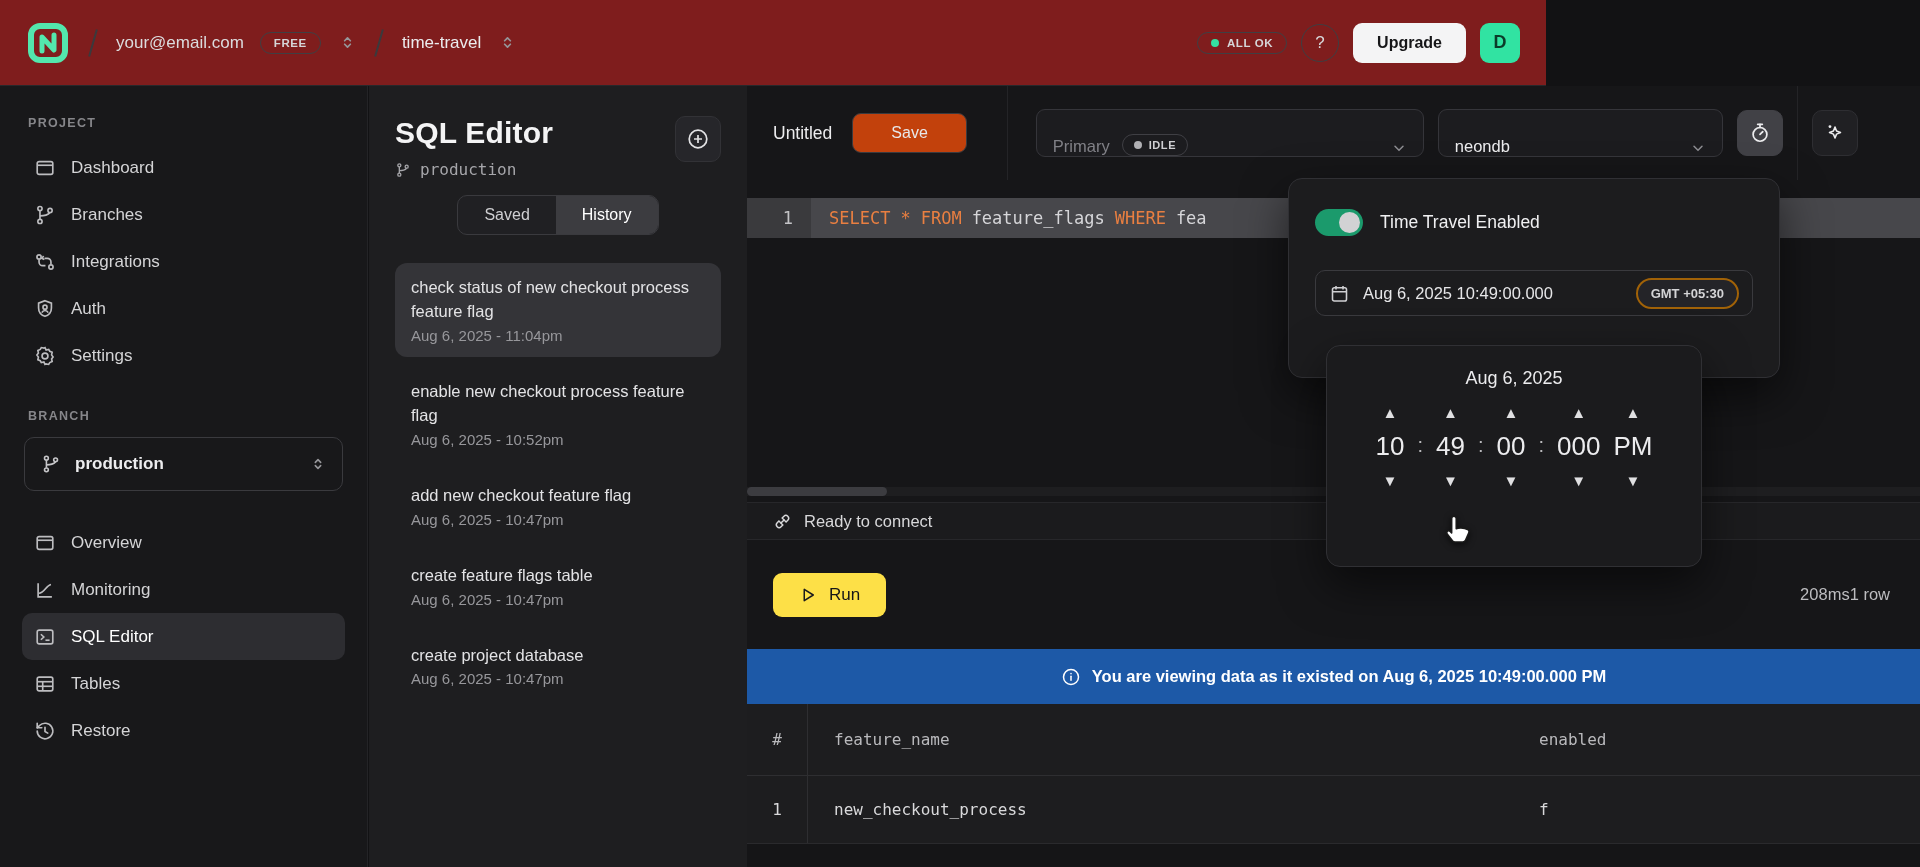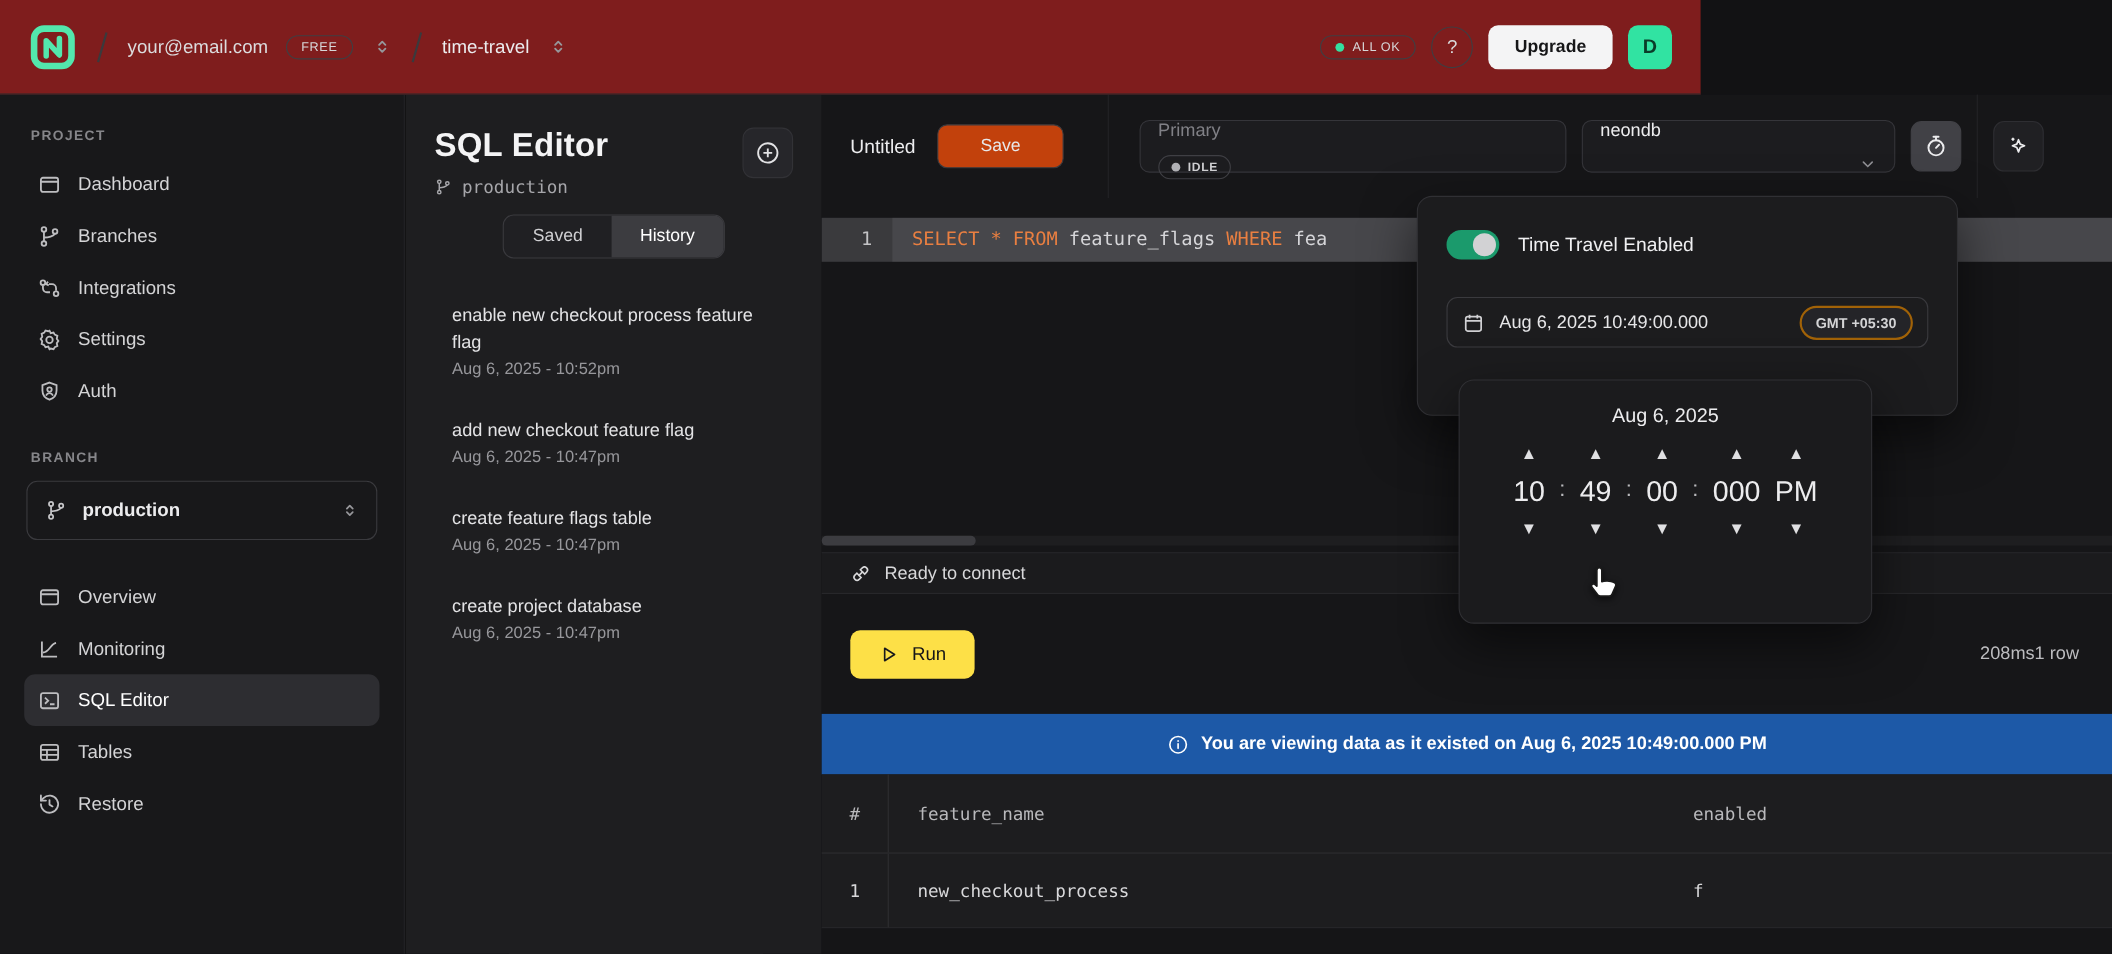--- a/index.html
+++ b/index.html
@@ -8,21 +8,21 @@
   .mono { font-family:"DejaVu Sans Mono","Liberation Mono",monospace; }
   svg { display:block; }
 
   
   .topbar { position:absolute; top:0; left:0; width:1546px; height:86px; background:#7f1d1d;
     border-bottom:1px solid #28282b; display:flex; align-items:center; padding:0 26px; gap:16px; z-index:5; }
   .logo { width:44px; height:44px; display:flex; align-items:center; justify-content:center; }
   .crumb-slash { width:2px; height:28px; background:#3a3a3d; transform:rotate(16deg); margin:0 6px; }
   .crumb-email { font-size:17px; color:#dcdcde; }
   .pill { border:1px solid #3f3f43; border-radius:999px; padding:4px 13px; font-size:11.5px;
-    font-weight:400; letter-spacing:.6px; color:#d6d6d8; display:flex; align-items:center; gap:8px; }
+    font-weight:700; letter-spacing:.6px; color:#d6d6d8; display:flex; align-items:center; gap:8px; }
   .updown { color:#96969a; margin-left:2px; }
   .crumb-project { font-size:17px; color:#ececee; font-weight:500; }
   .tb-right { margin-left:auto; display:flex; align-items:center; gap:14px; }
   .dot { width:8px; height:8px; border-radius:50%; }
   .help-btn { width:38px; height:38px; border-radius:50%; border:1px solid #3e3e42; color:#d8d8da;
     display:flex; align-items:center; justify-content:center; font-size:17px; background:transparent; }
   .upgrade-btn { background:#f4f4f5; color:#161618; border:none; border-radius:9px; padding:11px 24px;
     font-size:16px; font-weight:600; font-family:inherit; }
   .avatar { width:40px; height:40px; border-radius:9px; background:#31e3a2; color:#0b3b29;
     display:flex; align-items:center; justify-content:center; font-size:18px; font-weight:700; }
@@ -60,21 +60,21 @@
 
   
   .editor { position:absolute; top:86px; left:747px; right:0; bottom:0; background:#161618; }
   .toolbar { height:94px; display:flex; align-items:center; padding:0 26px; gap:14px; }
   .q-title { font-size:17.5px; color:#ececee; margin-right:6px; }
   .btn-dark { background:#c2410c; border:1px solid #3a3a3e; border-radius:9px; padding:10px 38px;
     color:#e8e8ea; font-size:16px; font-family:inherit; }
   .vdiv { width:1px; align-self:stretch; background:#242427; margin-left:26px; margin-right:14px; }
   .vdiv2 { width:1px; align-self:stretch; background:#242427; }
   .select-box { border:1px solid #35353a; background:#1c1c1f; border-radius:9px; height:48px;
-    display:flex; align-items:flex-start; padding:0 16px; gap:12px;flex-direction:column; }
+    display:flex; align-items:flex-end; padding:0 16px; gap:12px; }
   .sel-endpoint { width:388px; color:#808086; font-size:16.5px; }
   .idle-pill { border:1px solid #3f3f44; border-radius:999px; padding:4px 11px; display:flex;
     align-items:center; gap:7px; font-size:11px; font-weight:700; letter-spacing:.6px; color:#cfcfd2; }
   .chev { margin-left:auto; color:#8e8e93; }
   .sel-db { width:285px; color:#ececee; font-size:16.5px; }
   .icon-btn { width:46px; height:46px; border-radius:10px; display:flex; align-items:center;
     justify-content:center; color:#ececee; background:#202023; border:1px solid #2e2e32; }
   .icon-btn.active { background:#414146; border-color:#414146; }
 
   .codearea { position:relative; height:322px; }
@@ -202,35 +202,35 @@
           <path d="M5.5 9.5v2.5a4 4 0 0 0 4 4h3"></path>
           <path d="M18.5 14.5V12a4 4 0 0 0-4-4h-3"></path>
           <path d="M10.5 5.5 8.7 8l2.6 1.2"></path>
         </svg>
       </span>
     <span>Integrations</span>
   </div>
   <div class="nav-item">
     <span class="ic">
         <svg width="22" height="22" viewBox="0 0 24 24" fill="none" stroke="currentColor" stroke-width="1.8">
-          <circle cx="12" cy="12" r="3.2"></circle>
-          <path d="M12 2.8l1.2 2.6 2.8-.6 1.2 2 2.6 1.2-.6 2.8 1.6 2.2-1.6 2.2.6 2.8-2.6 1.2-1.2 2-2.8-.6L12 21.2l-1.2-2.6-2.8.6-1.2-2-2.6-1.2.6-2.8L3.2 11l1.6-2.2-.6-2.8 2.6-1.2 1.2-2 2.8.6z"></path>
-        </svg>
-      </span>
-    <span>Settings</span>
-  </div>
-  <div class="nav-item">
-    <span class="ic">
-        <svg width="22" height="22" viewBox="0 0 24 24" fill="none" stroke="currentColor" stroke-width="1.8">
           <path d="M12 3l7 2.6v5.2c0 4.8-3.4 7.9-7 9.2-3.6-1.3-7-4.4-7-9.2V5.6z"></path>
           <circle cx="12" cy="10" r="2.2"></circle>
           <path d="M8.5 16c.8-1.6 2-2.4 3.5-2.4s2.7.8 3.5 2.4"></path>
         </svg>
       </span>
     <span>Auth</span>
+  </div>
+  <div class="nav-item">
+    <span class="ic">
+        <svg width="22" height="22" viewBox="0 0 24 24" fill="none" stroke="currentColor" stroke-width="1.8">
+          <circle cx="12" cy="12" r="3.2"></circle>
+          <path d="M12 2.8l1.2 2.6 2.8-.6 1.2 2 2.6 1.2-.6 2.8 1.6 2.2-1.6 2.2.6 2.8-2.6 1.2-1.2 2-2.8-.6L12 21.2l-1.2-2.6-2.8.6-1.2-2-2.6-1.2.6-2.8L3.2 11l1.6-2.2-.6-2.8 2.6-1.2 1.2-2 2.8.6z"></path>
+        </svg>
+      </span>
+    <span>Settings</span>
   </div>
 
   <div class="sb-gap"></div>
   <div class="sec-label">BRANCH</div>
 
   <div class="branch-select">
     <span class="ic">
         <svg width="20" height="20" viewBox="0 0 24 24" fill="none" stroke="currentColor" stroke-width="1.9">
           <circle cx="6.5" cy="5" r="2.3"></circle>
           <circle cx="6.5" cy="19" r="2.3"></circle>
@@ -323,20 +323,24 @@
   </div>
 
   <div class="tabs-wrap">
     <div class="tabs">
       <div class="tab">Saved</div>
       <div class="tab active">History</div>
     </div>
   </div>
 
   <div class="hist-list">
+    <div class="hist-item selected">
+      <div class="hist-title">check status of new checkout process feature flag</div>
+      <div class="hist-time">Aug 6, 2025 - 11:04pm</div>
+    </div>
     <div class="hist-item">
       <div class="hist-title">enable new checkout process feature flag</div>
       <div class="hist-time">Aug 6, 2025 - 10:52pm</div>
     </div>
     <div class="hist-item">
       <div class="hist-title">add new checkout feature flag</div>
       <div class="hist-time">Aug 6, 2025 - 10:47pm</div>
     </div>
     <div class="hist-item">
       <div class="hist-title">create feature flags table</div>

